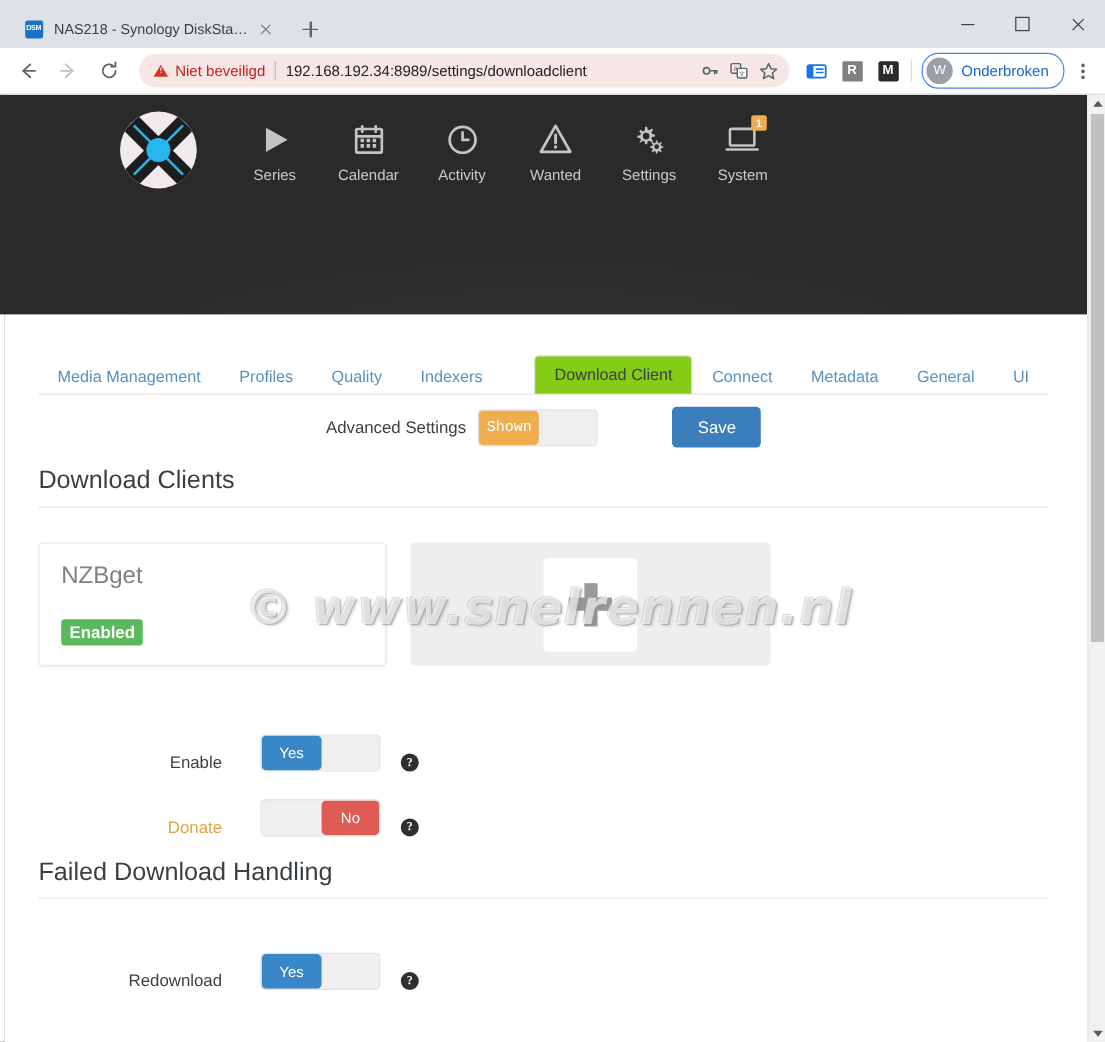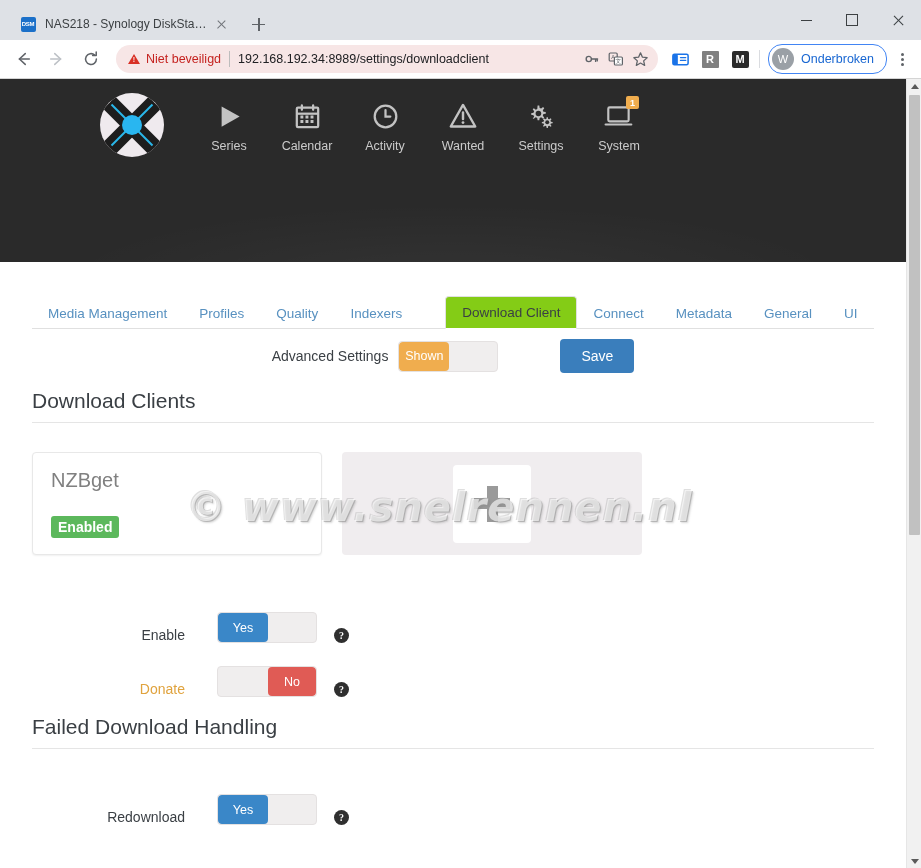--- a/index.html
+++ b/index.html
@@ -322,21 +322,21 @@
     box-sizing: border-box;
   }
   .toggle .knob {
     width: 50px; height: 29px;
     display:flex; align-items:center; justify-content:center;
     color:#fff; font-size:12.5px;
     border-radius: 4px;
   }
   .toggle.on  .knob { background:#3a87c8; }
   .toggle.off .knob { background:#e05b55; margin-left: 50px; }
-  .toggle.warn .knob { background:#f0ad4e; }
+  .toggle.warn .knob { background:#f0ad4e;font-family:Liberation Mono, monospace; }
   .save-btn {
     margin-left: 62px;
     background:#3a7ebc;
     color:#fff;
     font-size: 14px;
     padding: 9px 21px;
     border-radius: 4px;
     border: none;
     font-family: "Liberation Sans", sans-serif;
   }
@@ -408,21 +408,21 @@
     font-size: 10px; font-weight:bold;
     display:flex;align-items:center;justify-content:center;
     margin-left: 17px;
     font-family:"Liberation Serif", serif;
   }
   .section-spacer { height: 12px; }
 
   
   .watermark {
     position:absolute;
-    left: 186px; top: 405px;
+    left: 204px; top: 405px;
     font-family: "DejaVu Sans", sans-serif;
     font-size: 40px;
     font-style: italic;
     font-weight: bold;
     letter-spacing: 1px;
     color: rgba(255,255,255,0.62);
     text-shadow:
       1px 1px 0 rgba(150,150,150,.55),
      -1px -1px 0 rgba(150,150,150,.30),
       2px 2px 2px rgba(120,120,120,.28);

